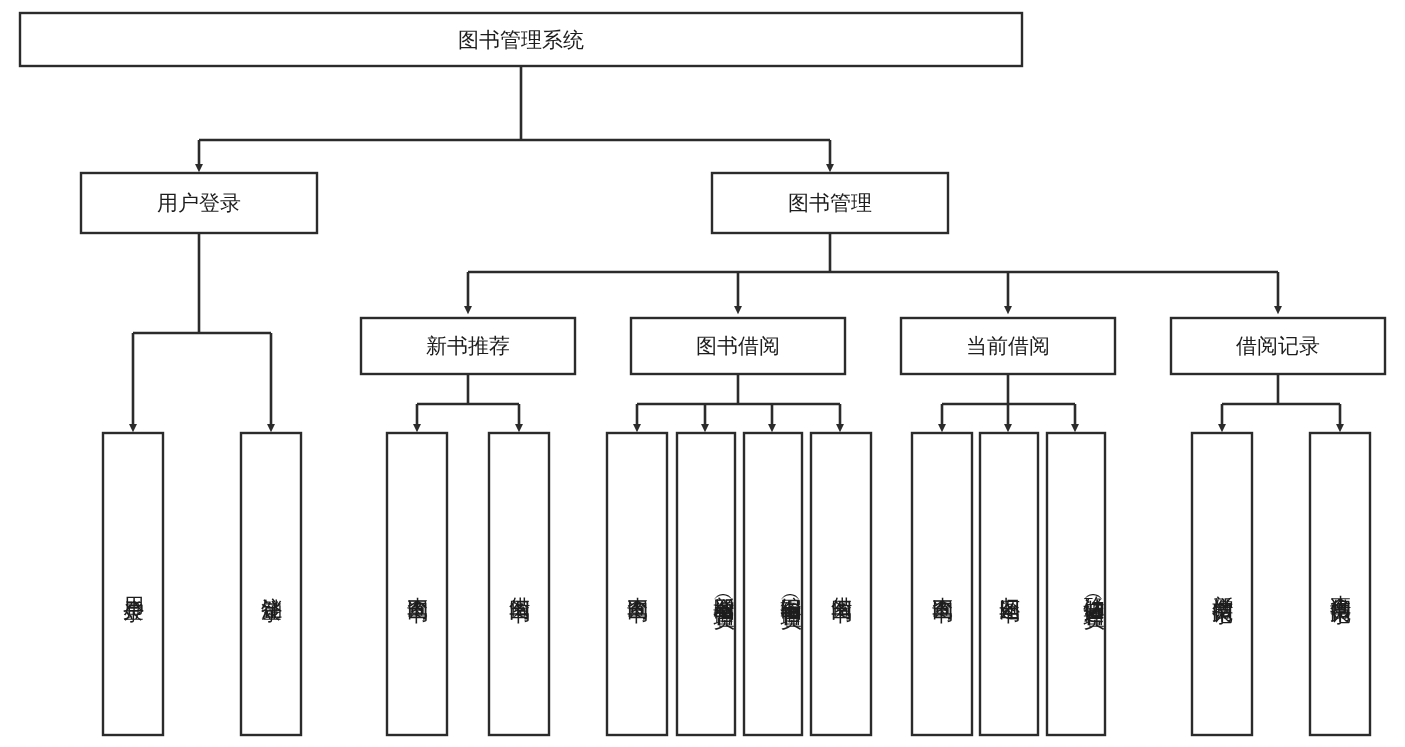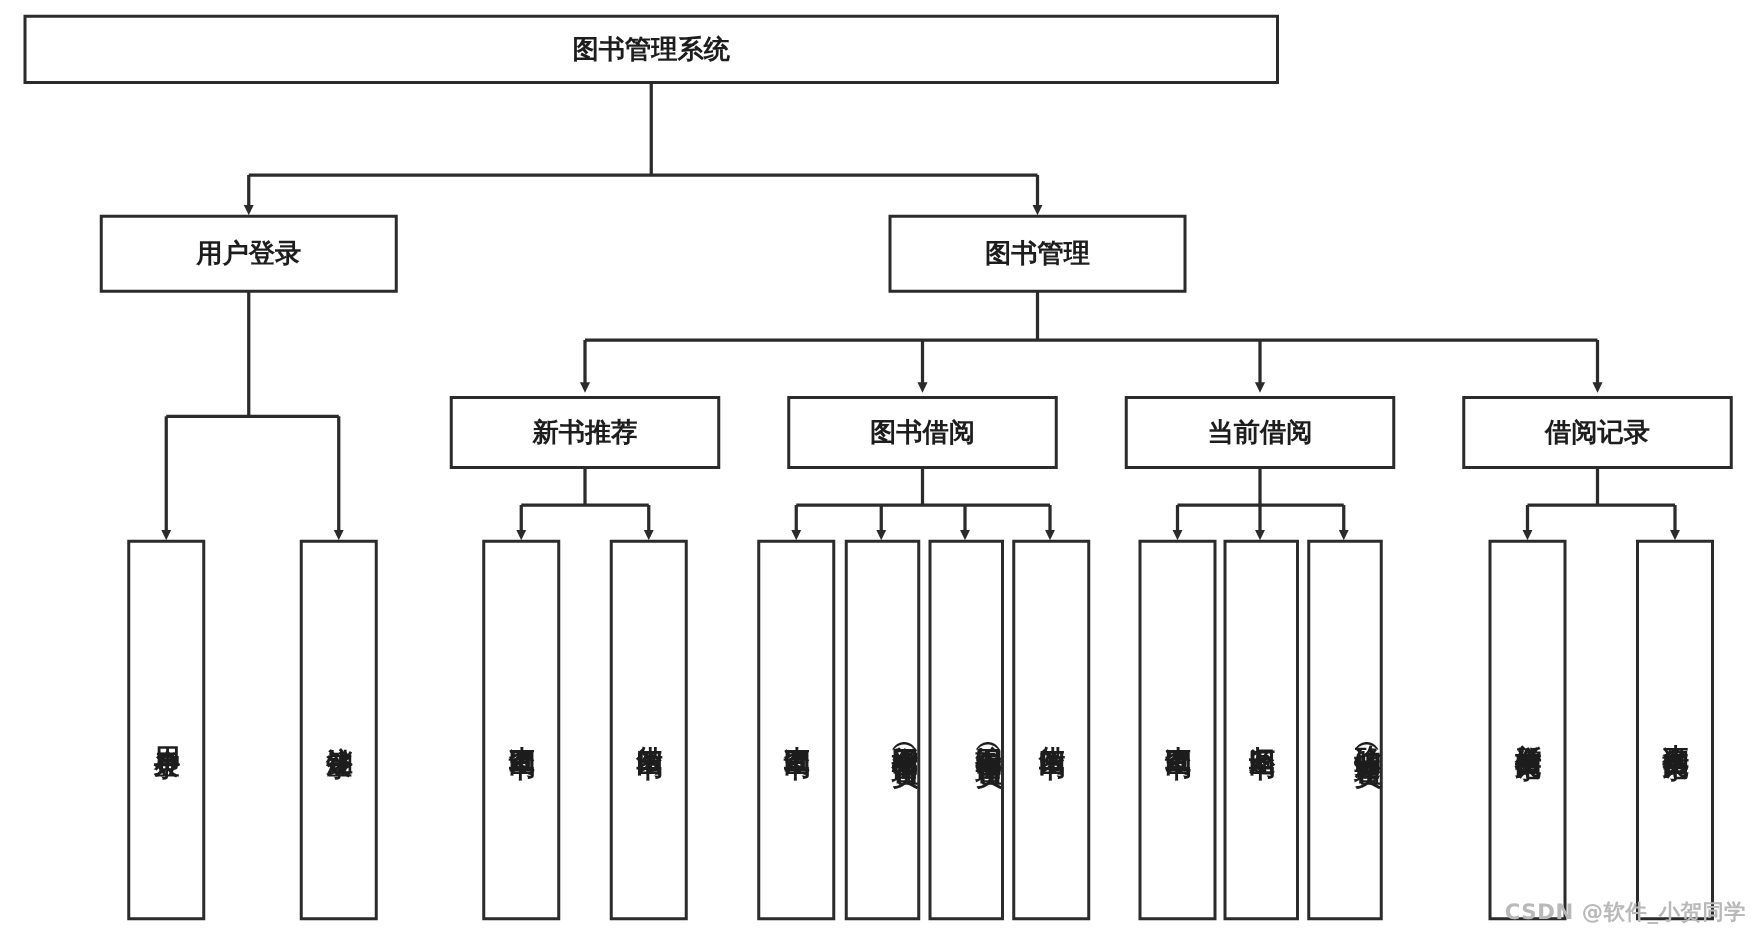--- a/index.html
+++ b/index.html
@@ -11,21 +11,20 @@
     width: 1405px;
     height: 747px;
     overflow: hidden;
     font-family: "DejaVu Sans", "Liberation Sans", sans-serif;
   }
   #diagram-root {
     position: relative;
     width: 1405px;
     height: 747px;
     background: #ffffff;
-    font-weight: bold;
   }
   svg.canvas {
     position: absolute;
     left: 0;
     top: 0;
     width: 1405px;
     height: 747px;
   }
   .node-box {
     fill: #ffffff;
@@ -205,14 +204,13 @@
   <div class="vlabel" style="left:744px; top:433px; width:58px; height:302px; align-items:flex-start; padding-top:8px; box-sizing:border-box;">编辑图书（管理员）</div>
   <div class="vlabel" style="left:811px; top:433px; width:60px; height:302px;">借阅图书</div>
 
   <div class="vlabel" style="left:912px; top:433px; width:60px; height:302px;">查询图书</div>
   <div class="vlabel" style="left:980px; top:433px; width:58px; height:302px;">归还图书</div>
   <div class="vlabel" style="left:1047px; top:433px; width:58px; height:302px; align-items:flex-start; padding-top:8px; box-sizing:border-box;">确认归还（管理员）</div>
 
   <div class="vlabel" style="left:1192px; top:433px; width:60px; height:302px;">新增借阅记录</div>
   <div class="vlabel" style="left:1310px; top:433px; width:60px; height:302px;">查询借阅记录</div>
 
-  <div class="watermark">CSDN @软件_小贺同学</div>
 </div>
 
 </body></html>

